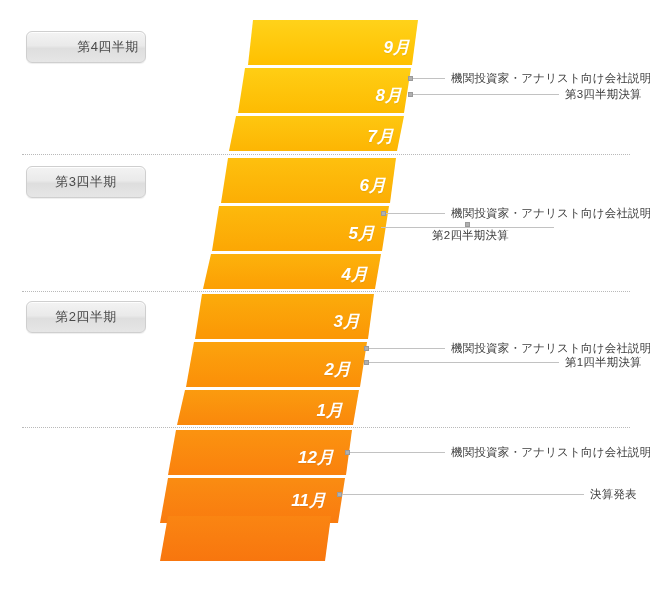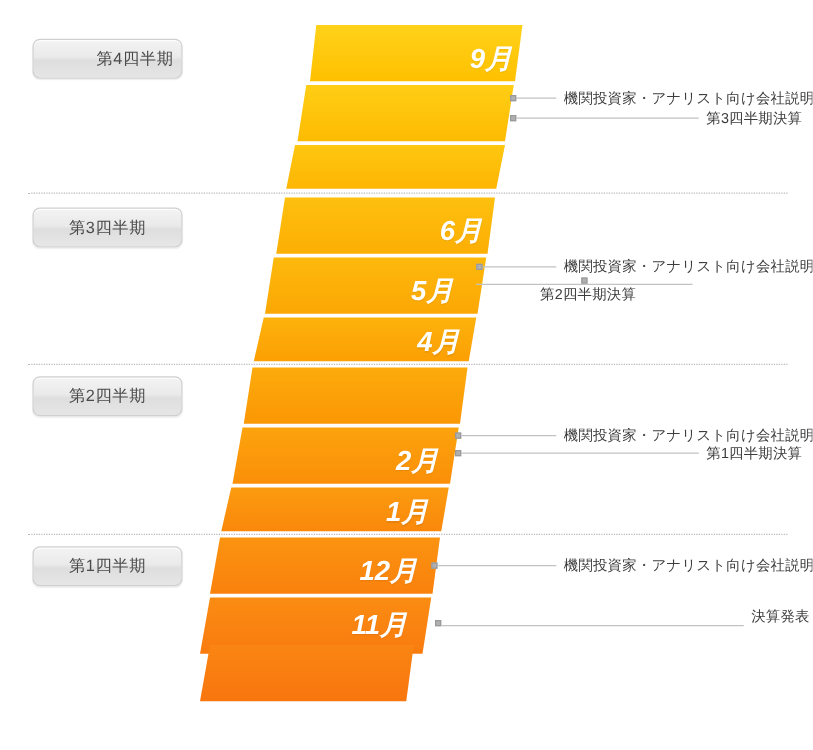--- a/index.html
+++ b/index.html
@@ -53,21 +53,21 @@
     position: absolute;
     left: 0; top: 0;
     width: 650px;
     height: 600px;
     pointer-events: none;
   }
   .bar svg { display: block; }
   .bar-label {
     position: absolute;
     color: #ffffff;
-    font-size: 22px;
+    font-size: 17px;
     font-style: italic;
     font-weight: bold;
     white-space: nowrap;
     text-shadow: 0 1px 1px rgba(0,0,0,0.08);
     transform: translateY(-50%);
     text-align: right;
   }
 
   
   .annot {
@@ -164,44 +164,44 @@
       <polygon points="202,294 374,294 368,339 195,339" fill="url(#g6)"></polygon>
       <polygon points="194,342 367,342 360,387 186,387" fill="url(#g7)"></polygon>
       <polygon points="185,390 359,390 353,425 177,425" fill="url(#g8)"></polygon>
       <polygon points="176,430 352,430 346,475 168,475" fill="url(#g9)"></polygon>
       <polygon points="168,478 345,478 338,523 160,523" fill="url(#g10)"></polygon>
       <polygon points="168,516 331,516 325,561 160,561" fill="url(#g11)"></polygon>
     </svg>
   </div>
 
   <div class="bar-label" style="top:47px; left:250px; width:160px;">9月</div>
+  <div class="bar-label" style="top:95px; left:242px; width:160px;">8月</div>
+  <div class="bar-label" style="top:136px; left:234px; width:160px;">7月</div>
   <div class="bar-label" style="top:185px; left:226px; width:160px;">6月</div>
-  <div class="bar-label" style="top:233px; left:204px; width:159px;font-style:italic;">5月</div>
+  <div class="bar-label" style="top:233px; left:216px; width:159px;font-style:italic;">5月</div>
   <div class="bar-label" style="top:274px; left:209px; width:159px;">4月</div>
+  <div class="bar-label" style="top:321px; left:201px; width:159px;">3月</div>
   <div class="bar-label" style="top:369px; left:192px; width:159px;">2月</div>
   <div class="bar-label" style="top:410px; left:184px; width:159px;">1月</div>
   <div class="bar-label" style="top:457px; left:175px; width:159px;text-align:right;">12月</div>
   <div class="bar-label" style="top:500px; left:167px; width:159px;">11月</div>
 
   <div class="divider" style="top:154px;"></div>
   <div class="divider" style="top:291px;"></div>
   <div class="divider" style="top:427px;"></div>
 
   <div class="quarter-pill" style="top:31px;padding-left:44px;">
     <span class="q-text">第4四半期</span>
   </div>
   <div class="quarter-pill" style="top:166px;">
     <span class="q-text">第3四半期</span>
   </div>
   <div class="quarter-pill" style="top:301px;">
     <span class="q-text">第2四半期</span>
   </div>
-  <div class="quarter-pill" style="top:437px;">
-    <span class="q-text">第1四半期</span>
-  </div>
 
   <div class="annot" style="top:78px; left:408px;">
     <span class="marker"></span>
     <span class="leader" style="width:32px;"></span>
     <span class="annot-text">機関投資家・アナリスト向け会社説明会</span>
   </div>
 
   <div class="annot" style="top:94px; left:408px;">
     <span class="marker"></span>
     <span class="leader" style="width:146px;"></span>
@@ -231,19 +231,19 @@
     <span class="leader" style="width:190px;"></span>
     <span class="annot-text">第1四半期決算</span>
   </div>
 
   <div class="annot" style="top:452px; left:345px;">
     <span class="marker"></span>
     <span class="leader" style="width:95px;"></span>
     <span class="annot-text">機関投資家・アナリスト向け会社説明会</span>
   </div>
 
-  <div class="annot" style="top:494px; left:348px;align-items:flex-end;">
+  <div class="annot" style="top:494px; left:337px;">
     <span class="marker"></span>
     <span class="leader" style="width:242px;"></span>
     <span class="annot-text">決算発表</span>
   </div>
 
 </div>
 
 </body></html>

